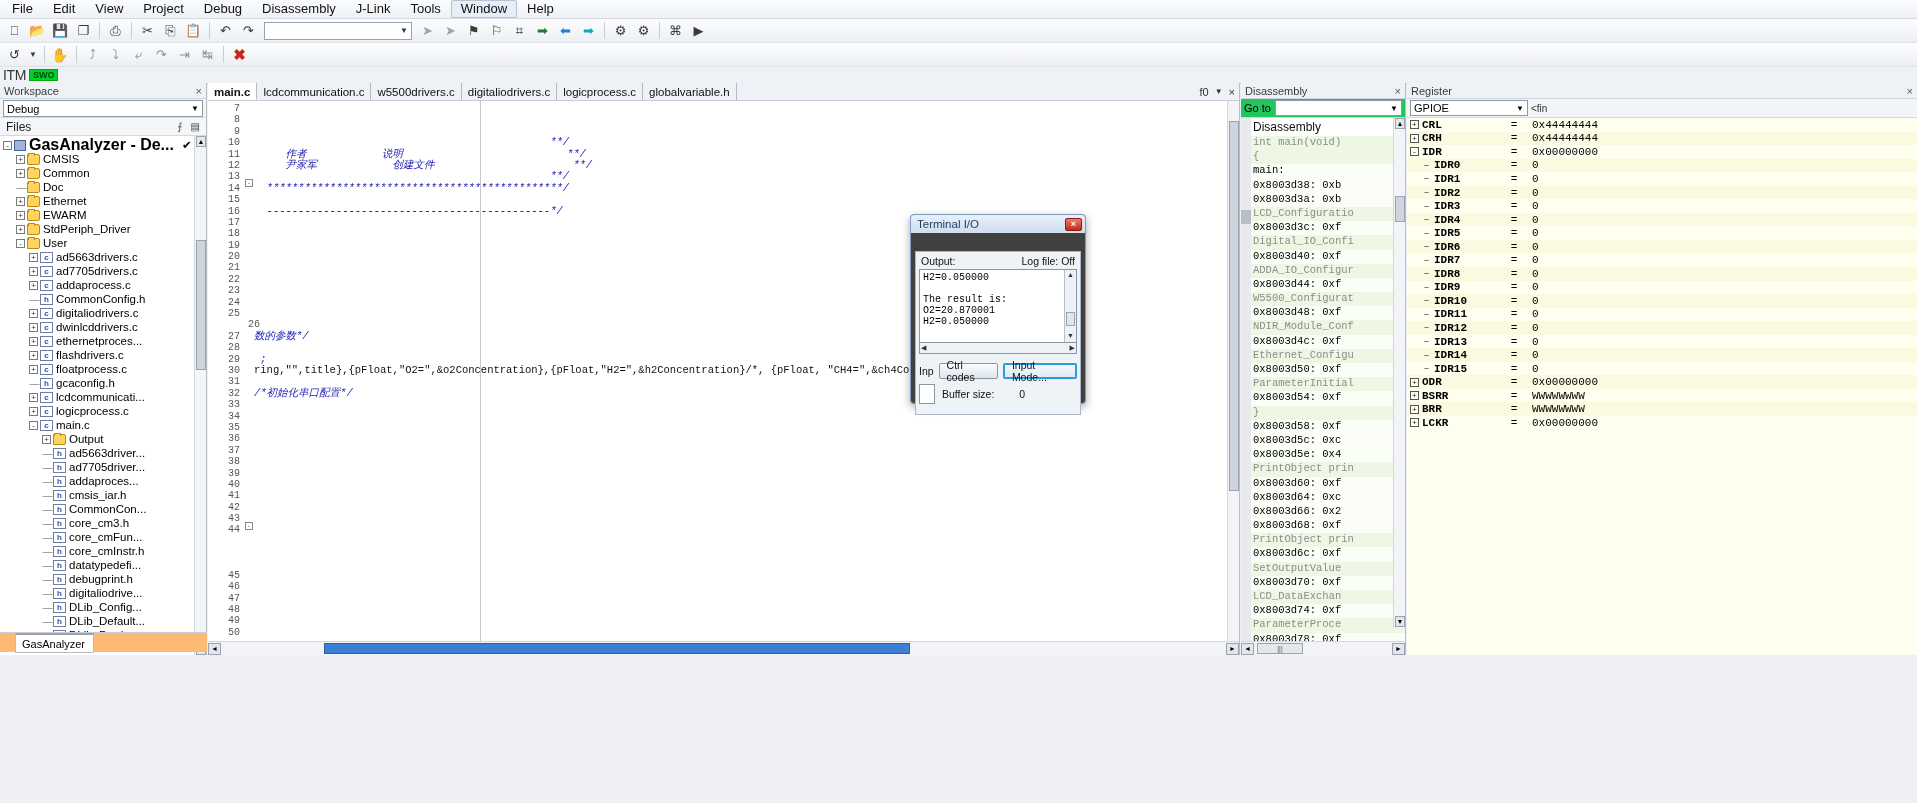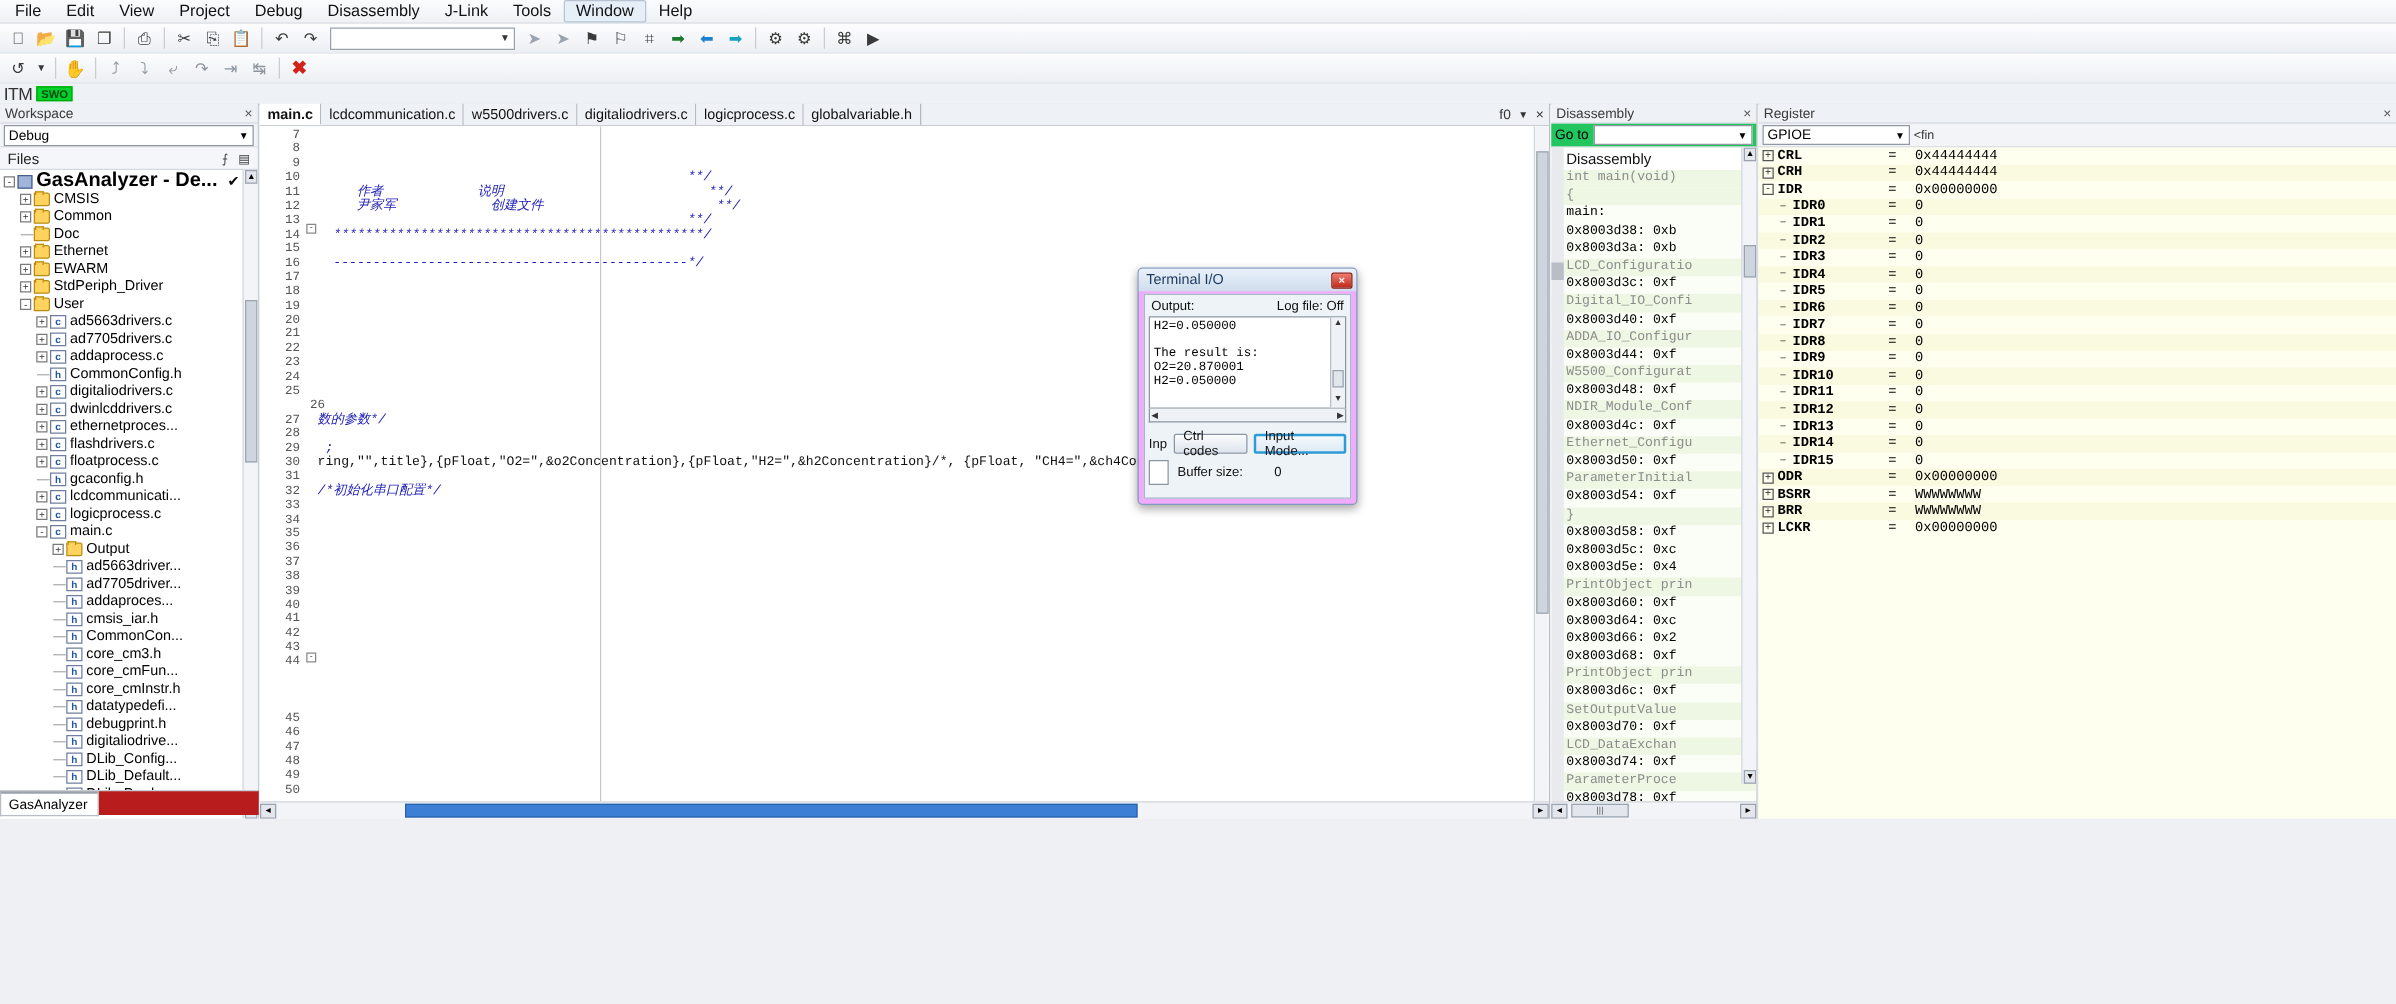--- a/index.html
+++ b/index.html
@@ -75,21 +75,21 @@
   .tnode .nub { width: 11px; flex: none; color: #888; font-size: 10px; text-align: center; }
   .ficon { width: 13px; height: 11px; margin-right: 3px; flex: none; display:inline-block; }
   .folder { background: #ffd35e; border: 1px solid #b98c12; border-radius: 0 2px 2px 0; position: relative; }
   .folder:before { content:""; position:absolute; left:0; top:-2px; width:5px; height:2px; background:#ffd35e; border:1px solid #b98c12; border-bottom:none;}
   .cfile { background: #fff; border: 1px solid #6f7ea0; color: #2255aa; font-size: 8px; text-align: center; line-height: 10px; font-weight: bold; }
   .hfile { background: #fff; border: 1px solid #6f7ea0; color: #2255aa; font-size: 8px; text-align: center; line-height: 10px; font-weight: bold; }
   .prjicon { width: 12px; height: 11px; background: #9fb4d8; border: 1px solid #44618f; margin-right: 3px; flex:none; }
   .ws-scroll { position: absolute; right: 0; top: 0; width: 12px; height: 100%; background: #f2f4f7; border-left: 1px solid #d2d7de; }
   .ws-scroll .thumb { position: absolute; top: 104px; left: 1px; width: 10px; height: 130px; background: #cfd5de; border: 1px solid #9aa3ae; }
   .ws-scroll .ar { position: absolute; left: 1px; width: 10px; height: 11px; background: #e3e7ed; border: 1px solid #9aa3ae; font-size: 7px; text-align: center; line-height: 9px; }
-  .ws-tabbar { position: absolute; left: 0; top: 632px; width: 207px; height: 20px; background: #b91c1c; border-top: 1px solid #c9ced6; display: flex; align-items: flex-start; }
+  .ws-tabbar { position: absolute; left: 0; top: 632px; width: 207px; height: 20px; background: #fdba74; border-top: 1px solid #c9ced6; display: flex; align-items: flex-start; padding-left: 15px; }
   .ws-tab { font-size: 11px; padding: 3px 8px 2px 6px; background: #fff; border: 1px solid #b9bec6; border-top: 2px solid #9aa3ae; }
 
   
   #editor { position: absolute; left: 208px; top: 83px; width: 1032px; height: 572px; background: #fff;
             display: flex; flex-direction: column; border-right: 1px solid #b9bec6; }
   .ed-tabrow { height: 18px; background: #eef1f5; border-bottom: 1px solid #c9ced6; display: flex; align-items: stretch;
                position: relative; }
   .ed-tab { font-size: 11.5px; padding: 2px 6px 1px 6px; border-right: 1px solid #b5bac2; color: #111;
             display: flex; align-items: center; background: #eef1f5; }
   .ed-tab.active { background: #fff; font-weight: bold; border-bottom: 1px solid #fff; }
@@ -149,28 +149,28 @@
   .rg-dash { width: 9px; text-align: center; color: #555; margin-right: 3px; flex: none; font-size: 10px; }
   .rg-name { font-weight: bold; color: #000; }
   .rg-eq { width: 36px; text-align: center; color: #000; }
   .rg-val { color: #000; }
 
   
   #statusbar { position: absolute; left: 0; top: 655px; width: 1917px; height: 148px; background: #eef0f4; }
 
   
   #termio { position: absolute; left: 910px; top: 214px; width: 176px; height: 190px;
-            background: #f0abfc; border: 1px solid #7f9bc0; border-radius: 4px;
+            background: #404040; border: 1px solid #7f9bc0; border-radius: 4px;
             box-shadow: 0 3px 8px rgba(0,0,0,.35); }
   .tio-title { height: 18px; display: flex; align-items: center; justify-content: space-between;
                padding: 0 3px 0 6px; font-size: 11.5px; color: #1a3a5e;
                background: linear-gradient(#e9f1fa,#cfdded); border-radius: 3px 3px 0 0; }
   .tio-close { width: 17px; height: 13px; background: linear-gradient(#f27a6f,#c02a19); border: 1px solid #8d1c0f;
                border-radius: 2px; color: #fff; font-size: 9px; line-height: 11px; text-align: center; font-weight: bold; }
-  .tio-inner { margin: 2px 4px 4px 4px; border: 1px solid #a8b6c6; background: #eef3f8; height: 164px; padding: 3px; }
+  .tio-inner { margin: 18px 4px 4px 4px; border: 1px solid #a8b6c6; background: #eef3f8; height: 164px; padding: 3px; }
   .tio-labels { display: flex; justify-content: space-between; font-size: 10.5px; color: #111; padding: 0 2px 2px 2px; }
   .tio-out { height: 74px; background: #fff; border: 1px solid #8b96a3; display: flex; position: relative; }
   .tio-outtext { flex: 1; font-family: "Liberation Mono", monospace; font-size: 10px; line-height: 11px;
                  padding: 2px 3px; white-space: pre; color: #000; overflow: hidden; }
   .tio-vsb { width: 12px; background: #eef1f5; border-left: 1px solid #b9c0c9; position: relative; }
   .tio-vsb .ar { position:absolute; left:1px; width:9px; height:9px; font-size:7px; text-align:center; line-height:8px; color:#333; }
   .tio-vsb .thumb { position: absolute; left: 1px; top: 42px; width: 9px; height: 14px; background: #e1e6ec; border: 1px solid #9aa3ae; }
   .tio-hsb { height: 11px; background: #eef1f5; border: 1px solid #8b96a3; border-top: none; position: relative; display: flex;
              align-items: center; justify-content: space-between; padding: 0 1px; }
   .tio-hsb .ar { font-size: 7px; color: #333; }

